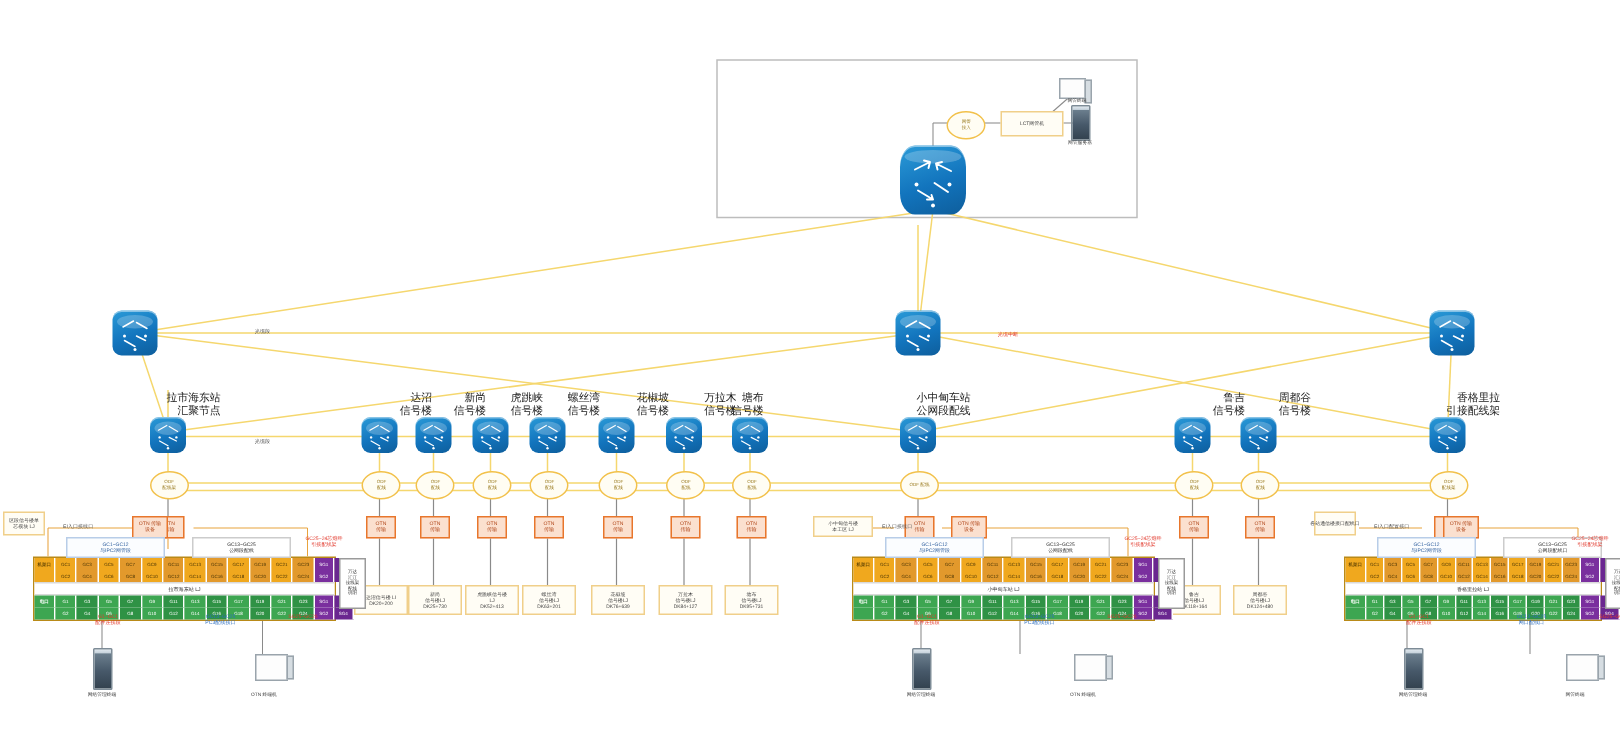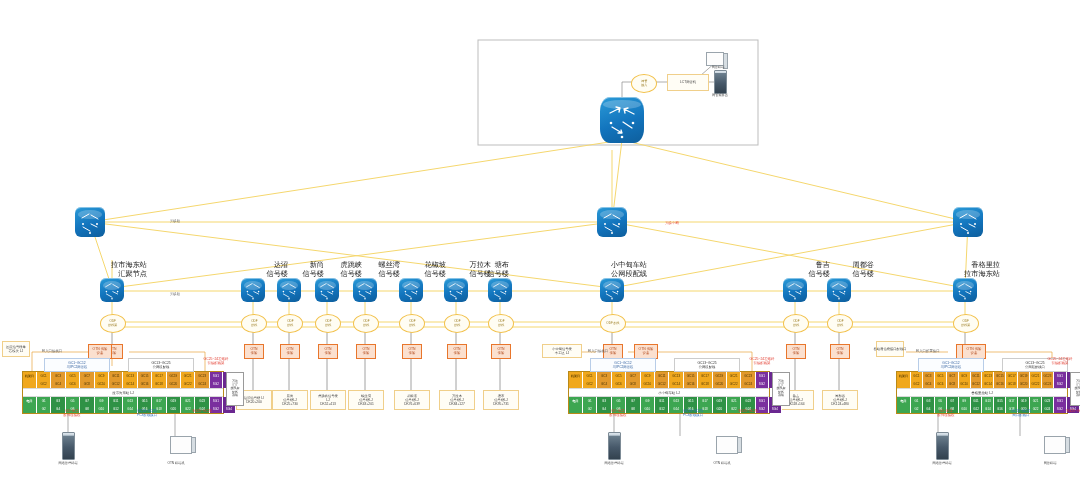--- a/index.html
+++ b/index.html
@@ -617,21 +617,21 @@
       <div class="obox" style="left: 830px; top: 344px; width: 18px; height: 13px;">
         <span>OTN
 传输</span>
       </div>
       <div class="cbox" style="left: 822px; top: 390px; width: 34px; height: 18px;">
         <span>周都谷
 信号楼LJ
 DK124+480</span>
       </div>
       <div class="rt-lbl" style="left: 930px; top: 260px; width: 70px;">香格里拉
-拉市海东站</div>
+引接配线架</div>
       <div class="router" style="left: 953px; top: 278px; width: 24px; height: 24px;">
         <div class="cyl" style="width:24px;height:24px;">
           <svg class="arrows" viewBox="0 0 30 30">
             <g stroke="#fff" stroke-width="1" fill="none" stroke-linecap="round">
               <path d="M7 11 L14 7"></path>
               <path d="M23 12 L16 8"></path>
               <path d="M8 20 L15 24"></path>
               <path d="M22 20 L16 17"></path>
             </g>
             <g fill="#fff">

